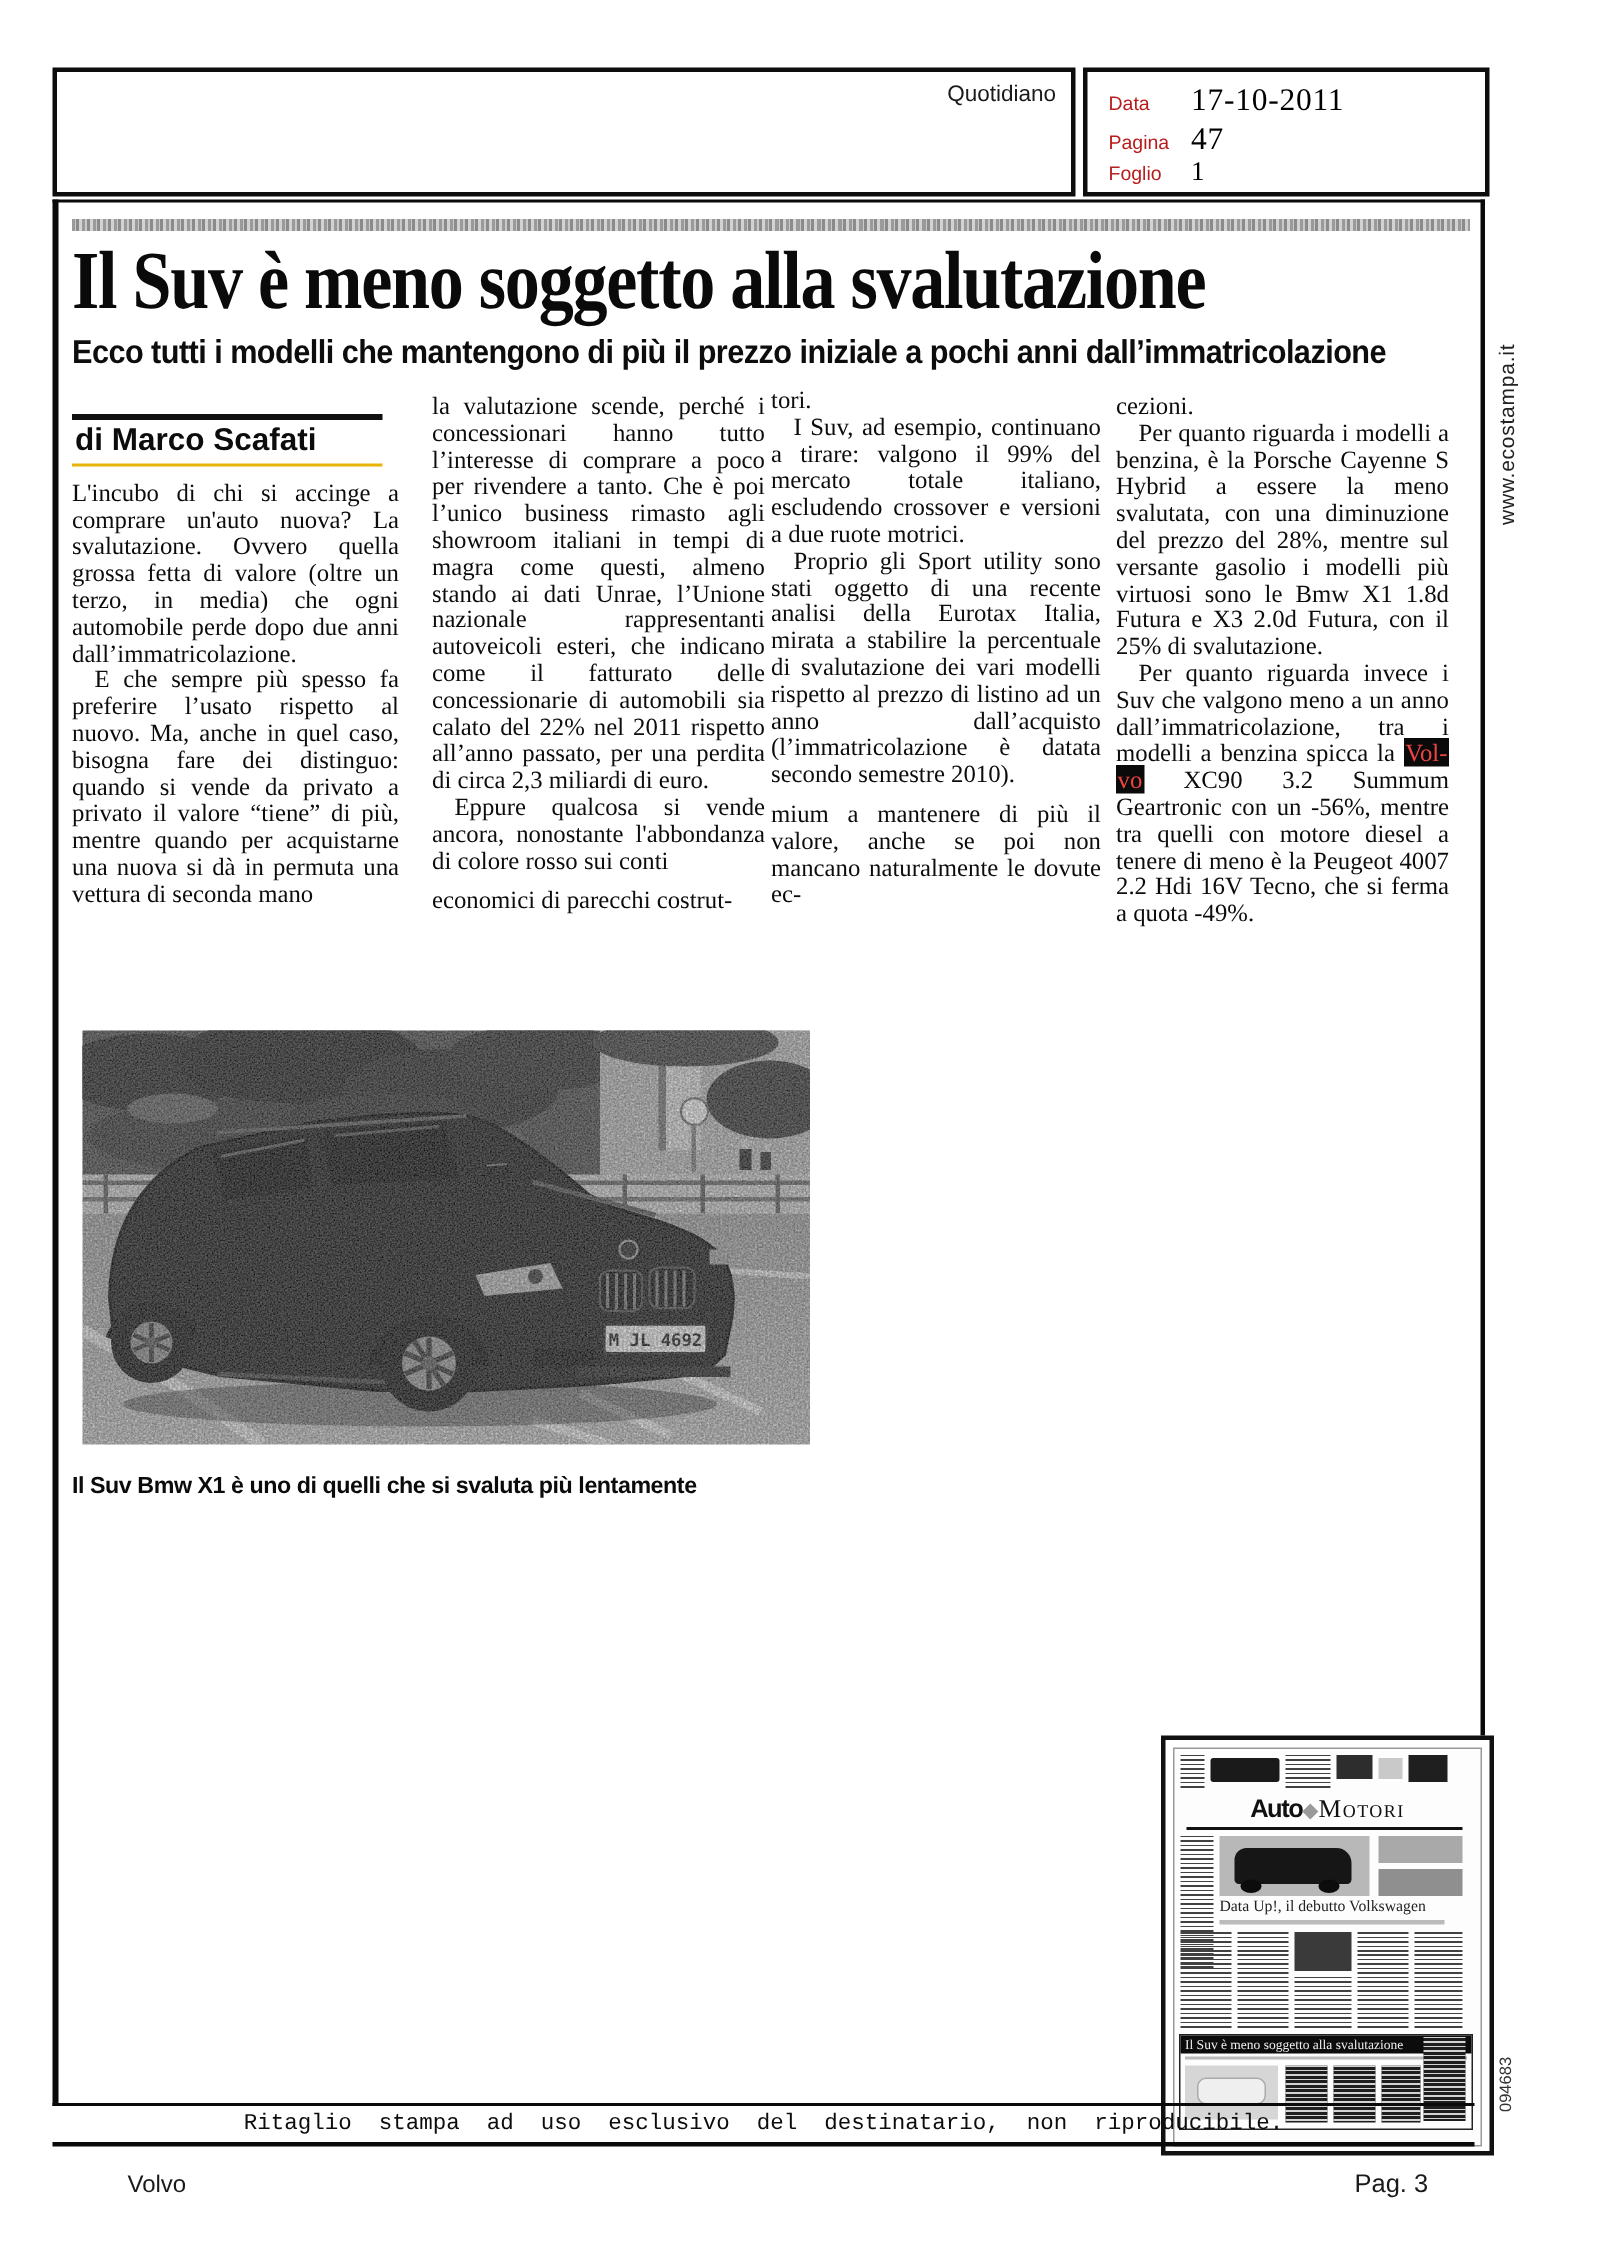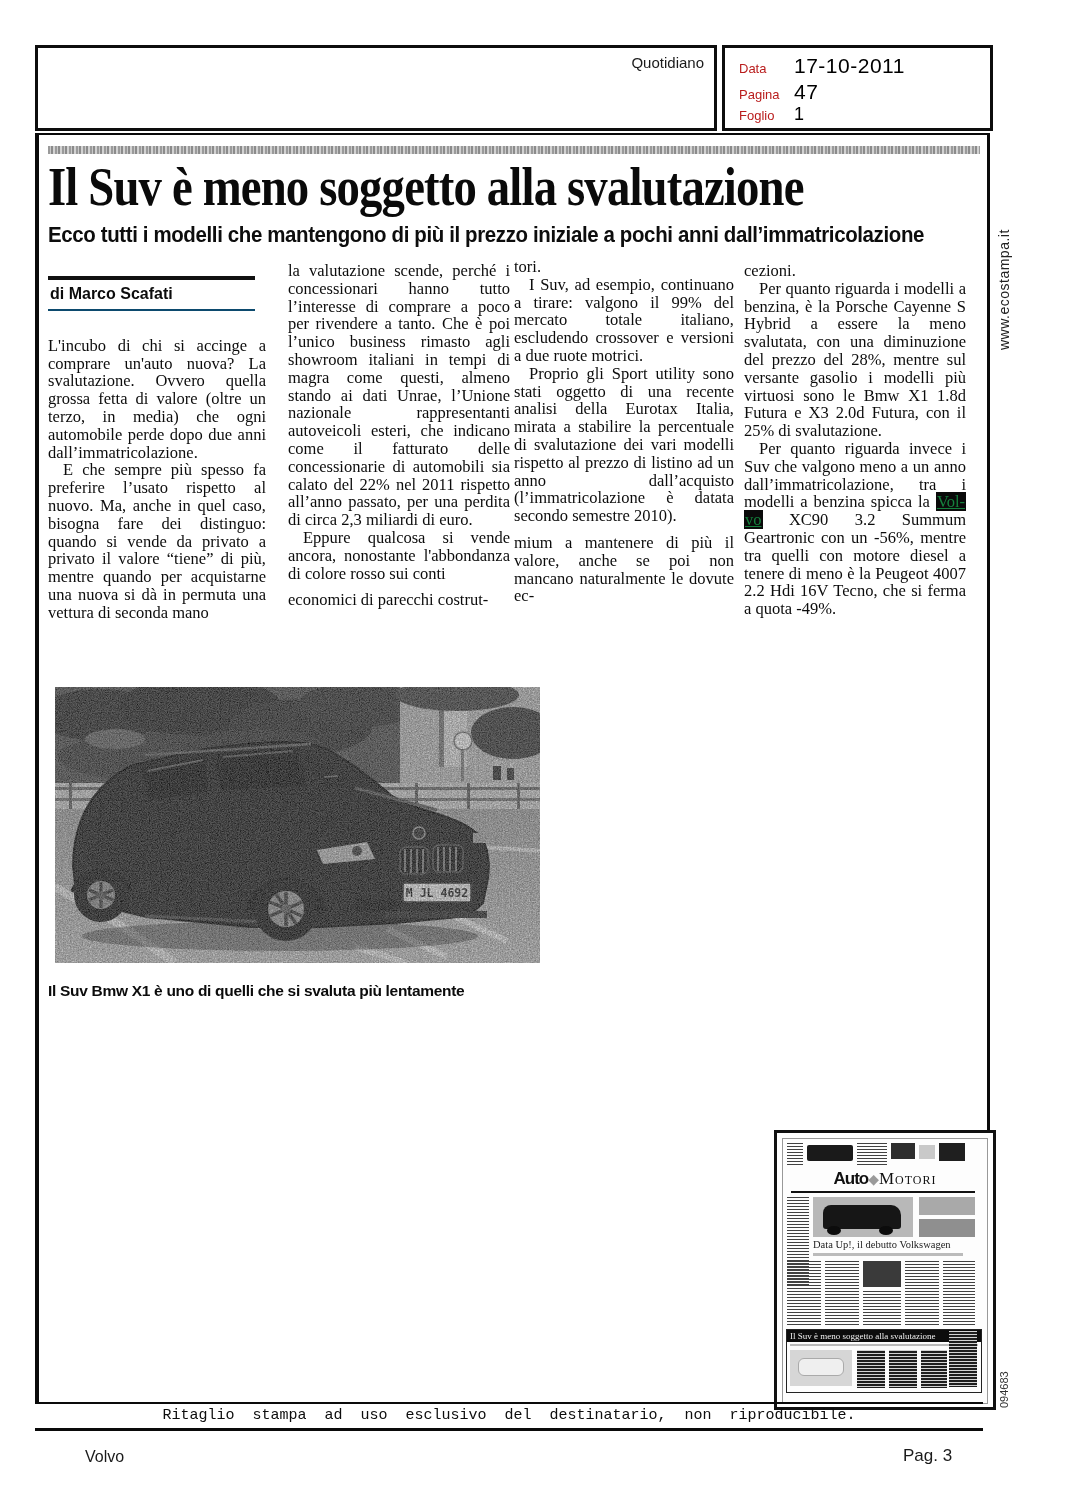--- a/index.html
+++ b/index.html
@@ -6,42 +6,42 @@
   body{width:1070px;height:1500px;position:relative;font-family:"Liberation Sans",sans-serif;color:#111;overflow:hidden;}
   .abs{position:absolute;}
   
   .hbox{border:3px solid #0d0d0d;background:#fff;}
   .quotidiano{position:absolute;top:6px;right:10px;font-size:15px;color:#1a1a1a;}
   .mastheads{position:absolute;left:20px;top:36px;white-space:nowrap;}
   .gaz{font-family:"Liberation Serif",serif;font-weight:bold;font-size:12px;letter-spacing:-0.5px;transform:scaleY(1.15);display:inline-block;margin-right:7px;}
   .gmain{font-family:"Liberation Serif",serif;font-weight:bold;font-size:17px;letter-spacing:-0.5px;}
   .metarow{position:absolute;left:14px;display:flex;align-items:baseline;}
   .mlabel{font-size:13px;color:#b91c1c;width:55px;display:inline-block;}
-  .mval{font-size:21px;color:#000;letter-spacing:0.5px;}
+  .mval{font-size:21px;color:#000;letter-spacing:0.5px;font-family:Liberation Serif, serif;}
   
   .vert{writing-mode:vertical-rl;transform:rotate(180deg);font-size:14px;color:#222;letter-spacing:0.5px;}
   .vcode{writing-mode:vertical-rl;transform:rotate(180deg);font-size:11px;color:#333;}
   
   .frame{border-left:4px solid #0a0a0a;border-right:3px solid #0a0a0a;border-top:2px solid #0a0a0a;}
   .halftone{height:8px;background:repeating-linear-gradient(90deg,#9a9a9a 0 2px,#c9c9c9 2px 3px,#8b8b8b 3px 5px,#d2d2d2 5px 7px);}
   .title{font-family:"Liberation Serif",serif;font-weight:bold;font-size:55px;letter-spacing:-1px;transform:scaleX(.85);transform-origin:left;white-space:nowrap;color:#0a0a0a;}
   .subtitle{font-weight:bold;font-size:22px;letter-spacing:-0.4px;transform:scaleX(.93);transform-origin:left;white-space:nowrap;color:#0d0d0d;}
   
   .col{width:222px;font-family:"Liberation Serif",serif;font-size:16.5px;line-height:17.8px;text-align:justify;color:#0c0c0c;}
   .col p{margin:0;}
   .ind{text-indent:15px;}
   .gap{margin-top:9px !important;}
-  .byline{font-weight:bold;font-family:"Liberation Sans",sans-serif;font-size:16px;border-top:4px solid #111;border-bottom:2px solid #0c4a6e;padding:5px 0 6px 2px;width:205px;margin-bottom:26px;}
+  .byline{font-weight:bold;font-family:"Liberation Sans",sans-serif;font-size:21px;border-top:4px solid #111;border-bottom:2px solid #eab308;padding:5px 0 6px 2px;width:205px;margin-bottom:9px;}
   .ital{font-style:italic;}
-  .hl{background:#0a0a0a;color:#15803d;padding:0 1px;text-decoration:underline;}
+  .hl{background:#0a0a0a;color:#ef4444;padding:0 1px;}
   
   .photo{margin:0;}
   .caption{font-weight:bold;font-size:15.5px;letter-spacing:-0.3px;color:#0b0b0b;}
   
-  .thumb{border:3px solid #111;background:#fff;padding:5px;}
+  .thumb{border:3px solid #111;background:#fff;padding:5px;margin-top:27px;}
   .mini{border:1px solid #999;height:100%;position:relative;background:#fdfdfd;}
   .fakeD{background-image:repeating-linear-gradient(to bottom,rgba(45,45,45,.9) 0 1px,rgba(255,255,255,0) 1px 3px);}
   .fakeL{background-image:repeating-linear-gradient(to bottom,rgba(230,230,230,.9) 0 1px,rgba(20,20,20,0) 1px 3px);background-color:#1e1e1e;}
   .mini-auto{font-weight:bold;font-size:17px;letter-spacing:-1px;}
   .mini-motori{font-family:"Liberation Serif",serif;font-variant:small-caps;font-size:17px;letter-spacing:1px;}
   .mini-head{font-family:"Liberation Serif",serif;font-size:10.5px;white-space:nowrap;color:#222;}
   .mini-rev{background:#0c0c0c;color:#eee;font-family:"Liberation Serif",serif;font-size:9px;white-space:nowrap;padding:1px 3px;}
   .gbar{background:#bbb;}
   
   .notice{border-top:2px solid #0a0a0a;border-bottom:3px solid #0a0a0a;text-align:center;font-family:"Liberation Mono",monospace;font-size:15px;line-height:24px;word-spacing:9px;color:#0d0d0d;}

